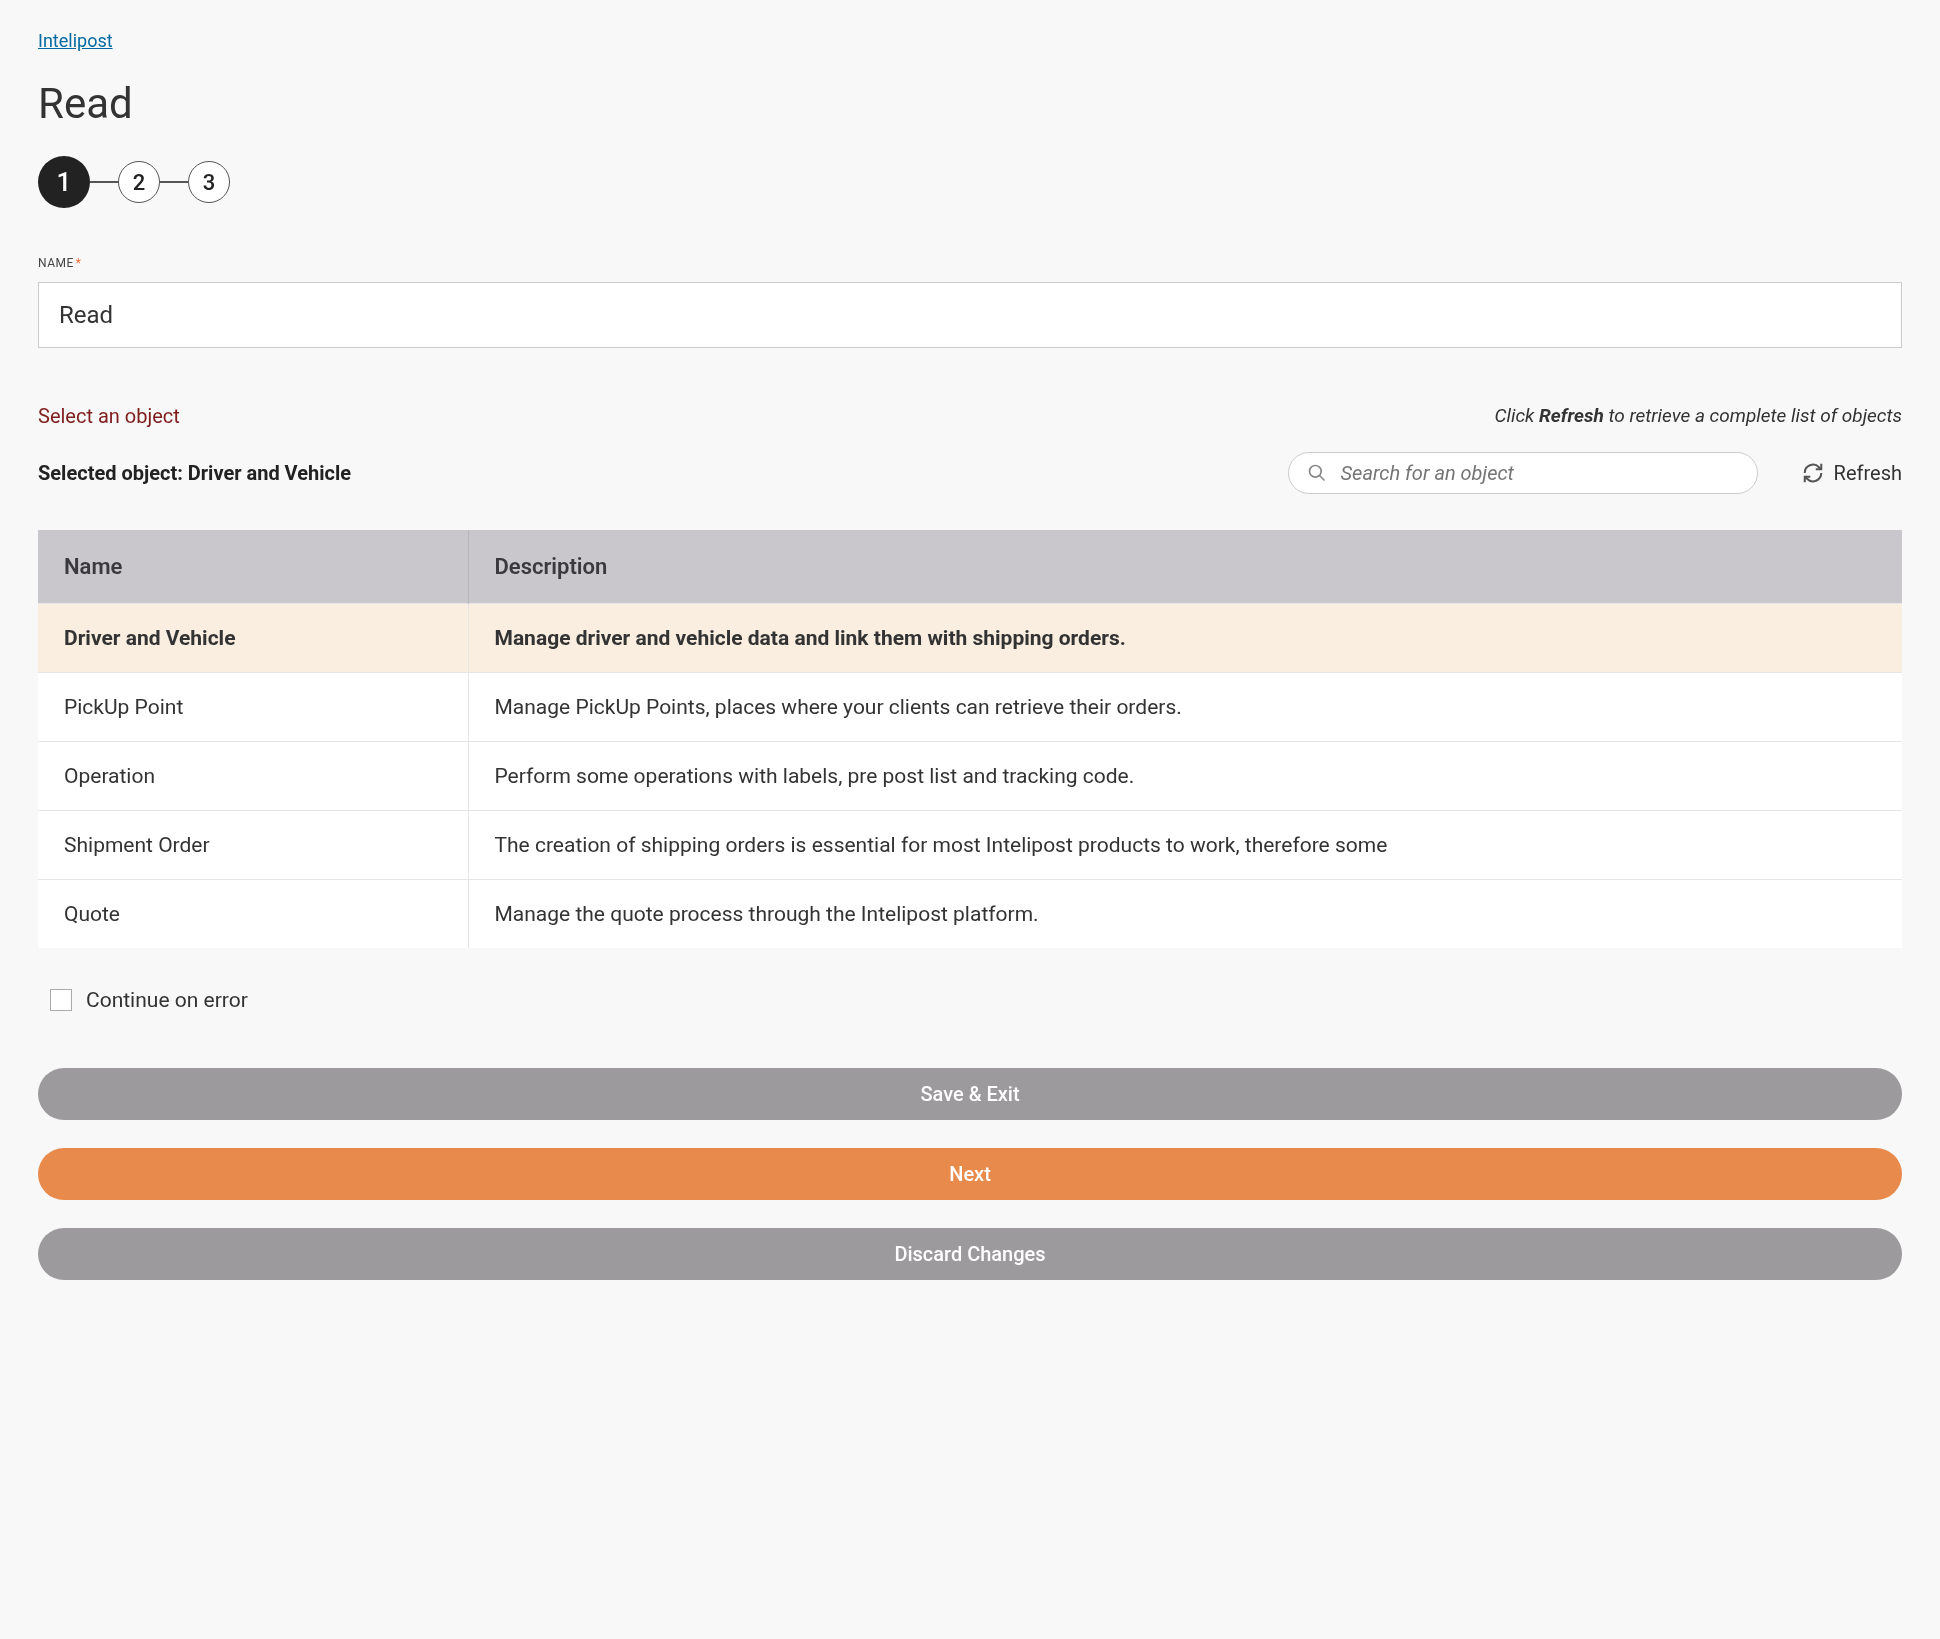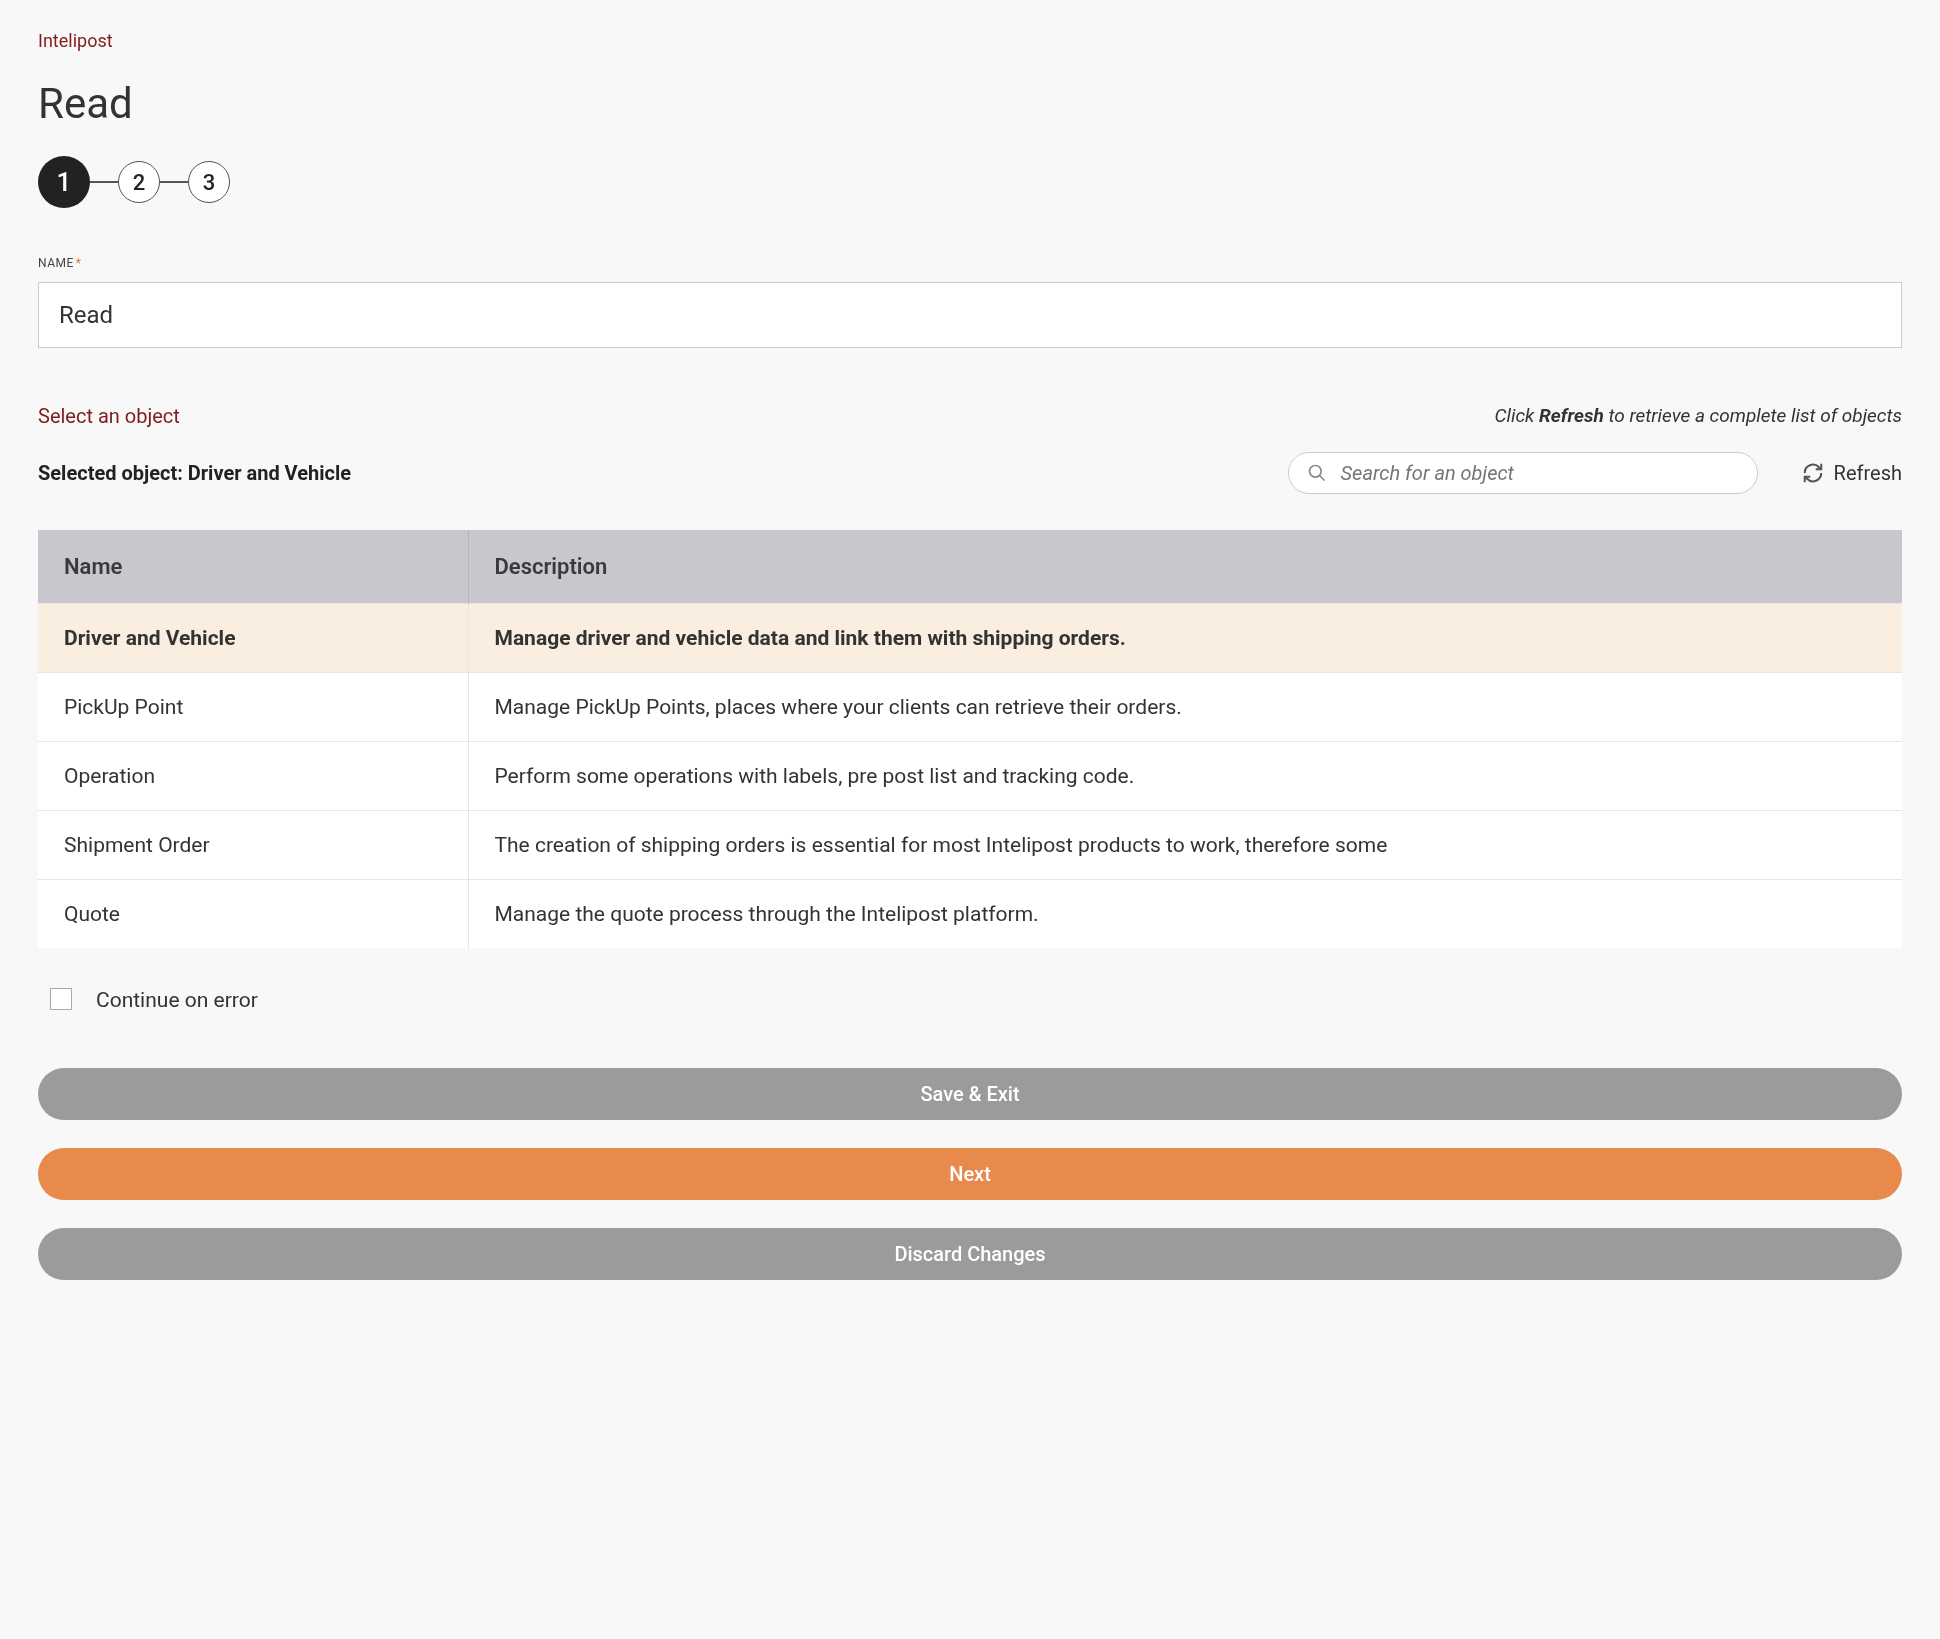--- a/index.html
+++ b/index.html
@@ -4,21 +4,22 @@
 <style>
   * { box-sizing: border-box; margin: 0; padding: 0; }
   body {
     font-family: -apple-system, BlinkMacSystemFont, "Segoe UI", Roboto, "Helvetica Neue", Arial, sans-serif;
     background: #f8f8f8;
     color: #222;
     padding: 30px 38px;
     font-size: 18px;
   }
   .breadcrumb {
-    color: #7f1d1d;
+    text-decoration: underline;
+    color: #0369a1;
     font-size: 18px;
     cursor: pointer;
   }
   .page-title {
     font-size: 42px;
     font-weight: 400;
     color: #333;
     margin-top: 28px;
     margin-bottom: 28px;
   }
@@ -166,22 +167,22 @@
   .object-table td:first-child {
     border-right: 1px solid #e6e6e6;
   }
   .object-table tr.selected td {
     background: #faeee0;
     font-weight: 700;
   }
   .object-table tbody tr { cursor: pointer; }
   .checkbox-row {
     display: flex;
-    align-items: flex-start;
-    gap: 24px;
+    align-items: center;
+    gap: 14px;
     margin-bottom: 56px;
     padding-left: 12px;
   }
   .checkbox {
     width: 22px;
     height: 22px;
     border: 1.5px solid #aaa;
     background: #fff;
     cursor: pointer;
   }

